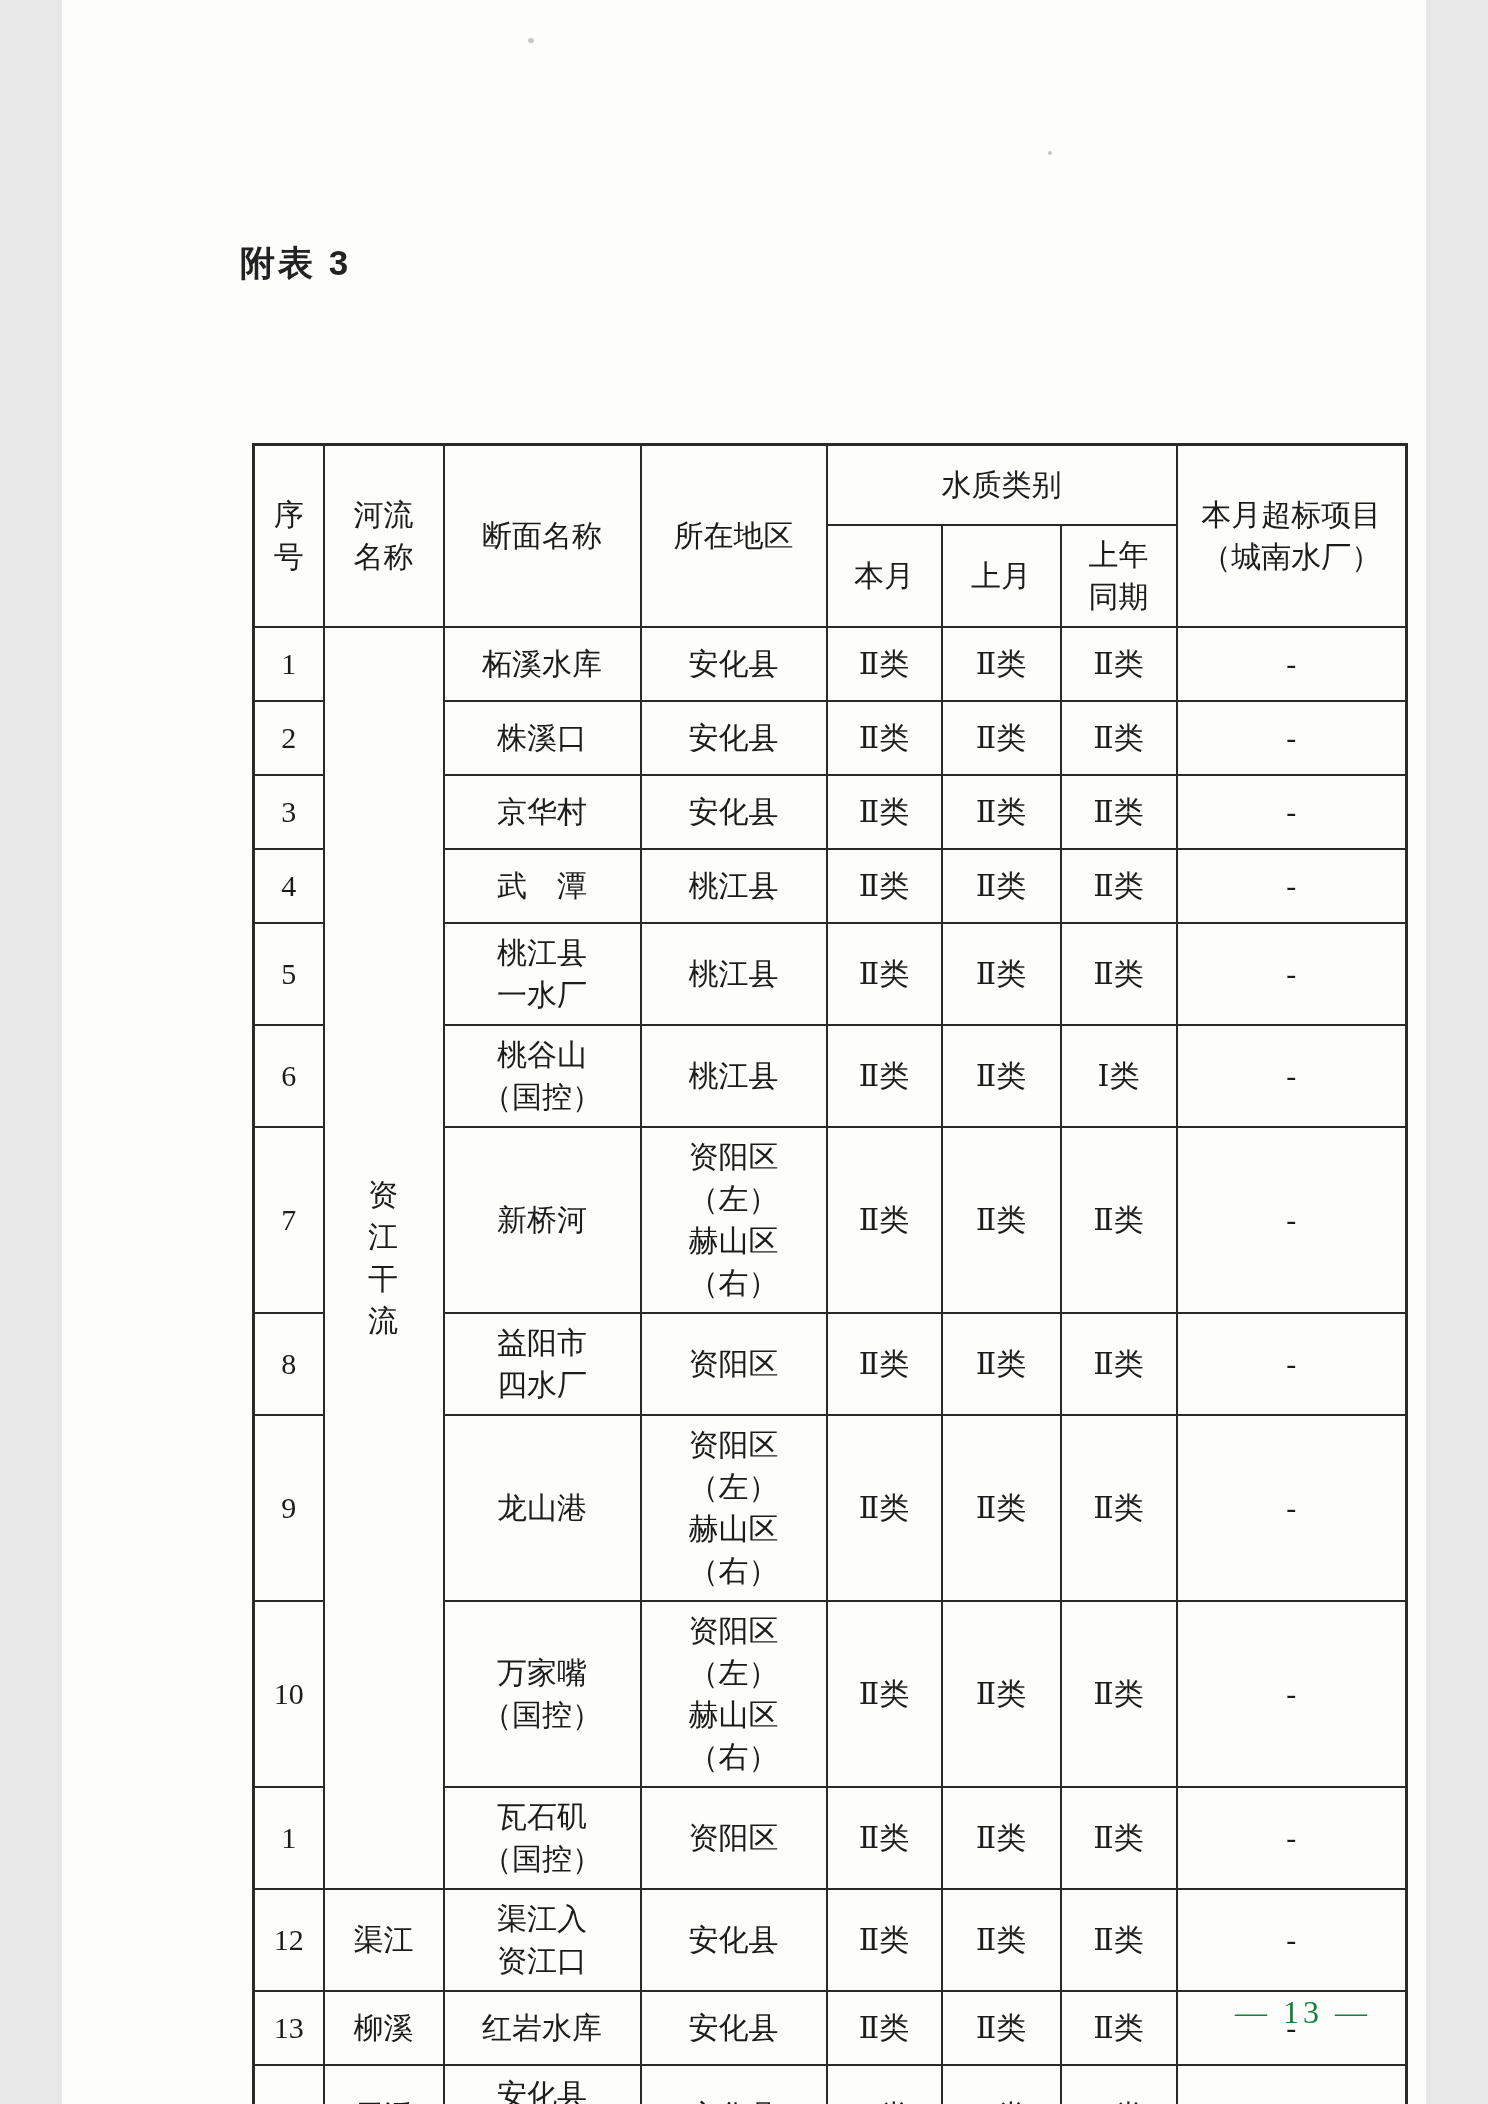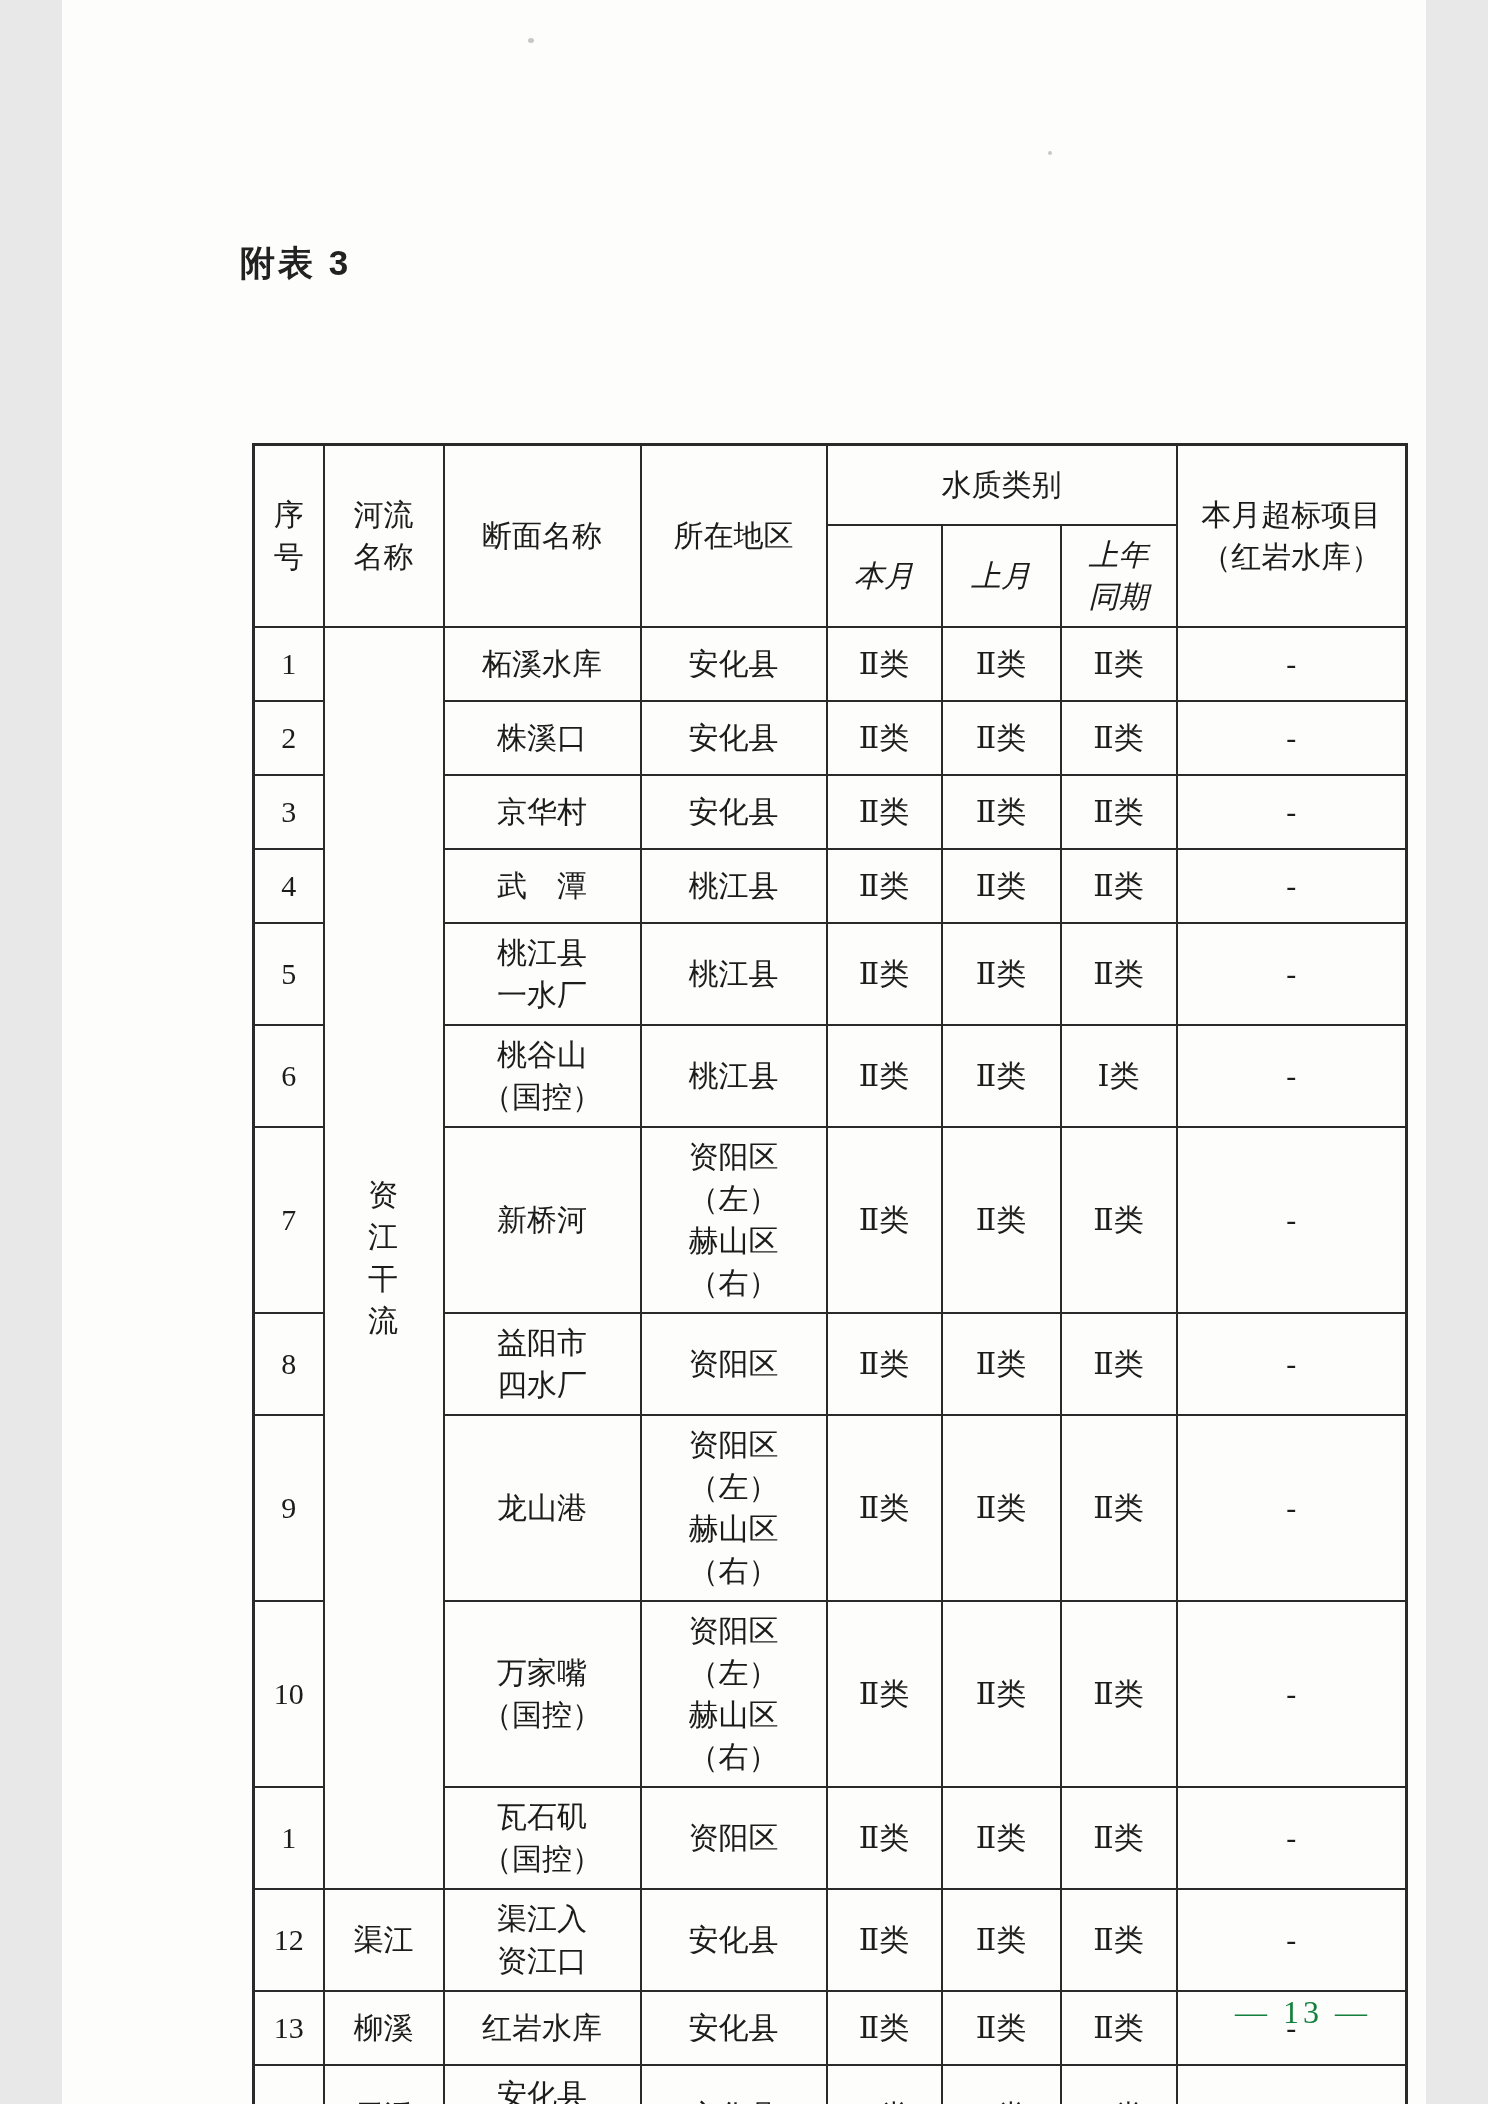--- a/index.html
+++ b/index.html
@@ -34,21 +34,21 @@
   table.wq th, table.wq td {
     border:2px solid #2a2a2a;
     text-align:center; vertical-align:middle;
     font-size:30px; font-weight:400;
     line-height:1.4;
     padding:8px 4px;
     white-space:pre-line;
     color:#1c1c1c;
   }
   tr.hdr-top { height:80px; }
-  tr.hdr-sub { height:64px;font-style:italic; }
+  tr.hdr-sub { height:64px; }
   tr.data-row { height:74px; }
   td.river-vert { line-height:2.05; letter-spacing:1px; }
   .page-number {
     position:absolute; left:1173px; top:1994px;
     font-size:32px; letter-spacing:4px; color:#15803d;
     white-space:nowrap;
   }
   .speck { position:absolute; background:#9a9a9a; border-radius:50%; opacity:.55; }
   .speck1 { left:466px; top:38px;  width:6px; height:5px; }
   .speck2 { left:986px; top:151px; width:4px; height:4px; }
@@ -80,21 +80,21 @@
     <thead>
       <tr class="hdr-top">
         <th rowspan="2">序
 号</th>
         <th rowspan="2">河流
 名称</th>
         <th rowspan="2">断面名称</th>
         <th rowspan="2">所在地区</th>
         <th colspan="3">水质类别</th>
         <th rowspan="2">本月超标项目
-（红岩水库）</th>
+（城南水厂）</th>
       </tr>
       <tr class="hdr-sub">
         <th>本月</th>
         <th>上月</th>
         <th>上年
 同期</th>
       </tr>
     </thead>
     <tbody>
       <tr class="data-row">

